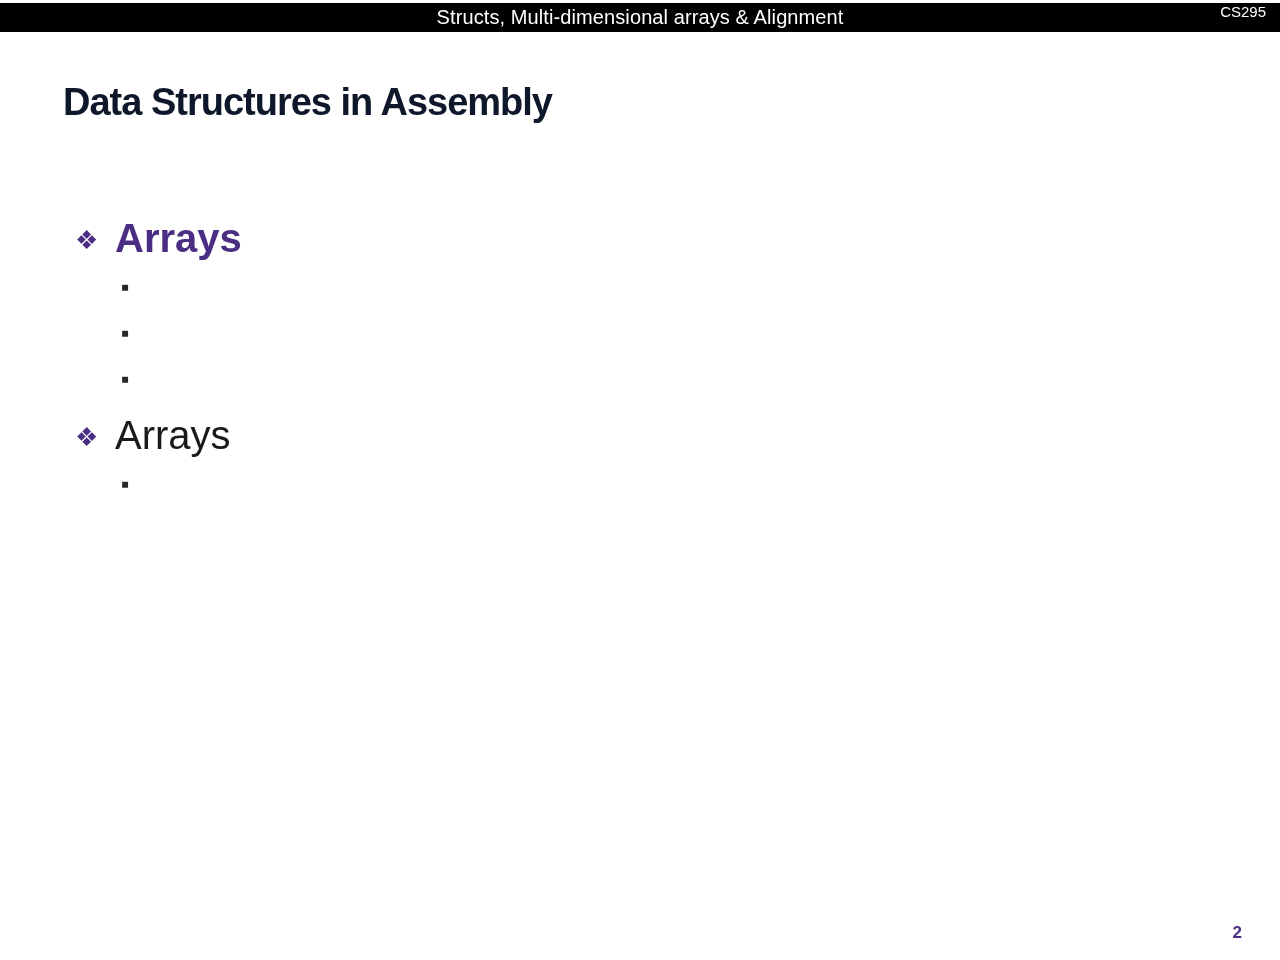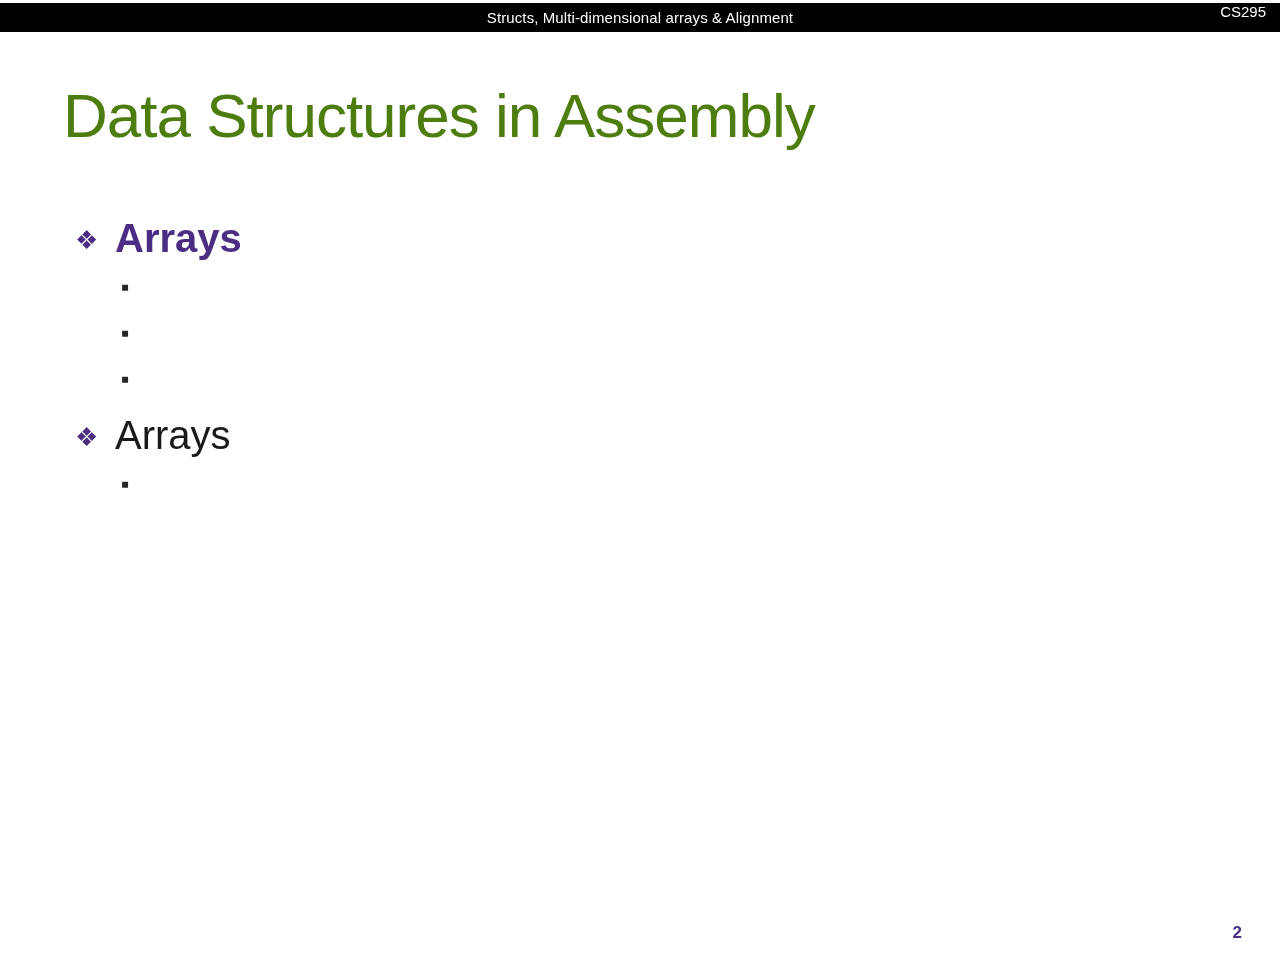--- a/index.html
+++ b/index.html
@@ -26,44 +26,44 @@
     left: 0;
     width: 1280px;
     height: 29px;
     background: #000000;
     display: flex;
     align-items: center;
     justify-content: center;
   }
   .header-title {
     color: #ffffff;
-    font-size: 15px;
+    font-size: 20px;
     font-weight: 400;
     letter-spacing: 0.1px;
   }
   .course-code {
     position: absolute;
     right: 14px;
     top: 0;
     height: 16px;
     display: flex;
     align-items: center;
     color: #ffffff;
     font-size: 15px;
   }
 
   
   .slide-title {
     position: absolute;
     top: 82px;
     left: 63px;
-    font-size: 62px;
+    font-size: 38px;
     line-height: 1.1;
-    font-weight: 400;
-    color: #4d7c0f;
+    font-weight: 700;
+    color: #0f172a;
     letter-spacing: -1px;
   }
 
   
   .bullet-list {
     position: absolute;
     top: 198px;
     left: 63px;
     width: 1100px;
   }

